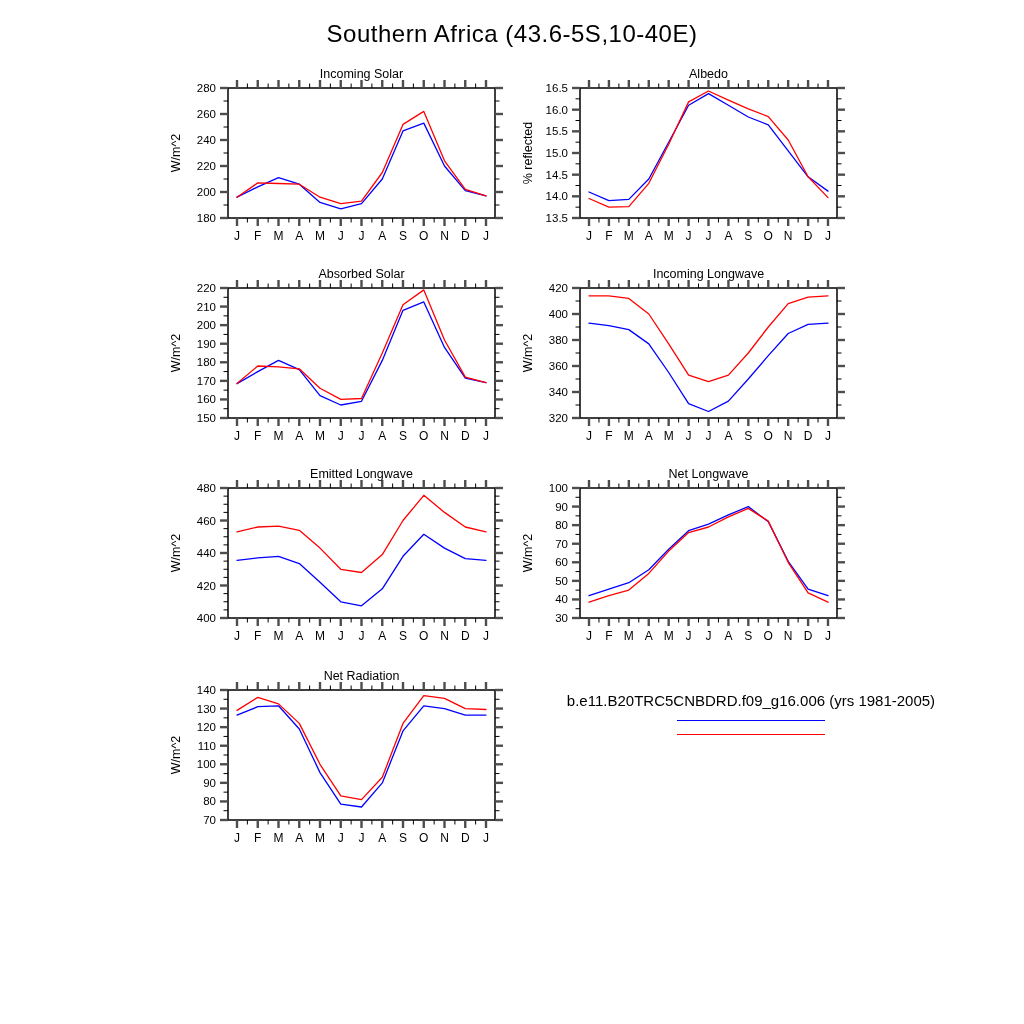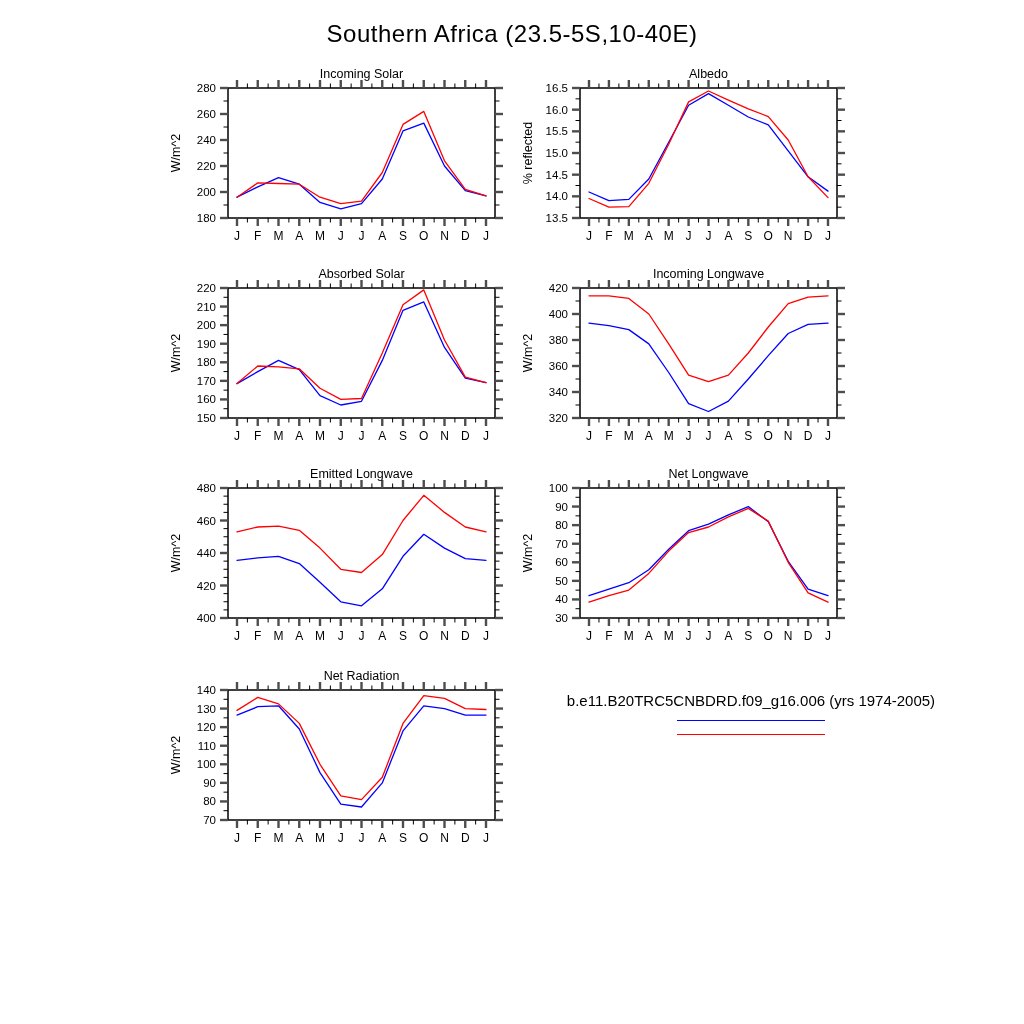--- a/index.html
+++ b/index.html
@@ -20,21 +20,21 @@
     font-size:15px;text-align:center;white-space:nowrap;
   }
   .legend-line{
     height:0;width:148px;margin:11px auto 13px auto;border:0;
     border-top:1.6px solid #000;
   }
 </style>
 </head>
 <body>
 
-<div class="main-title">Southern Africa (23.5-5S,10-40E)</div>
+<div class="main-title">Southern Africa (43.6-5S,10-40E)</div>
 
 <div class="panel" style="left:153px;top:64px;">
     <svg width="360" height="192" viewBox="0 0 360 192">
       <rect x="75" y="24" width="267" height="130" fill="none" stroke="#000" stroke-width="1.5"></rect>
       <line x1="67" y1="154" x2="75" y2="154" stroke="#4d4d4d" stroke-width="2.4"></line>
       <line x1="342" y1="154" x2="350" y2="154" stroke="#4d4d4d" stroke-width="2.4"></line>
       <text x="63" y="158" font-size="11.5" text-anchor="end" fill="#000" font-family="&quot;Liberation Sans&quot;, sans-serif">180</text>
       <line x1="67" y1="128" x2="75" y2="128" stroke="#4d4d4d" stroke-width="2.4"></line>
       <line x1="342" y1="128" x2="350" y2="128" stroke="#4d4d4d" stroke-width="2.4"></line>
       <text x="63" y="132" font-size="11.5" text-anchor="end" fill="#000" font-family="&quot;Liberation Sans&quot;, sans-serif">200</text>
@@ -770,16 +770,16 @@
       <line x1="333" y1="16" x2="333" y2="24" stroke="#4d4d4d" stroke-width="2.4"></line>
       <text x="333" y="176" font-size="12" text-anchor="middle" fill="#000" font-family="&quot;Liberation Sans&quot;, sans-serif">J</text>
       <polyline points="84.0,49.1 104.8,40.7 125.5,39.8 146.3,63.0 167.0,106.6 187.8,138.2 208.5,141.0 229.3,116.9 250.0,64.9 270.8,39.8 291.5,42.6 312.3,49.1 333.0,49.1" fill="none" stroke="#0000ff" stroke-width="1.3" stroke-linejoin="round" stroke-linecap="round"></polyline>
       <polyline points="84.0,44.4 104.8,31.4 125.5,37.9 146.3,57.4 167.0,98.3 187.8,129.9 208.5,133.6 229.3,111.3 250.0,57.4 270.8,29.6 291.5,32.4 312.3,42.6 333.0,43.5" fill="none" stroke="#ff0000" stroke-width="1.3" stroke-linejoin="round" stroke-linecap="round"></polyline>
       <text x="208.5" y="14" font-size="12.5" text-anchor="middle" fill="#000" font-family="&quot;Liberation Sans&quot;, sans-serif">Net Radiation</text>
       <text x="27" y="89" font-size="12.5" text-anchor="middle" fill="#000" font-family="&quot;Liberation Sans&quot;, sans-serif" transform="rotate(-90 27 89)">W/m^2</text>
     </svg>
   </div>
 
 <div class="legend">
-  <div class="legend-label">b.e11.B20TRC5CNBDRD.f09_g16.006 (yrs 1974-2005)</div>
+  <div class="legend-label">b.e11.B20TRC5CNBDRD.f09_g16.006 (yrs 1981-2005)</div>
   <hr class="legend-line" id="legend-line-0" style="border-top-color: rgb(0, 0, 255);">
   <hr class="legend-line" id="legend-line-1" style="border-top-color: rgb(255, 0, 0);">
 </div>
 
 </body></html>

